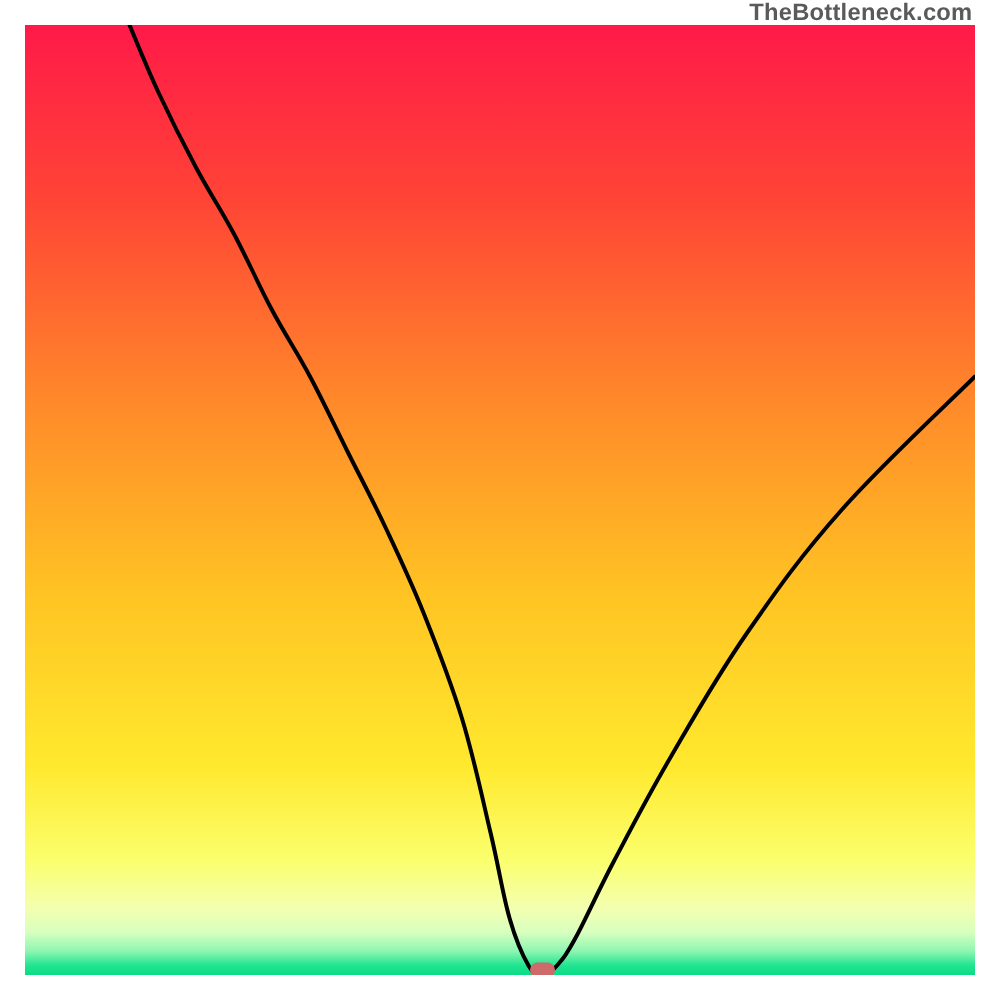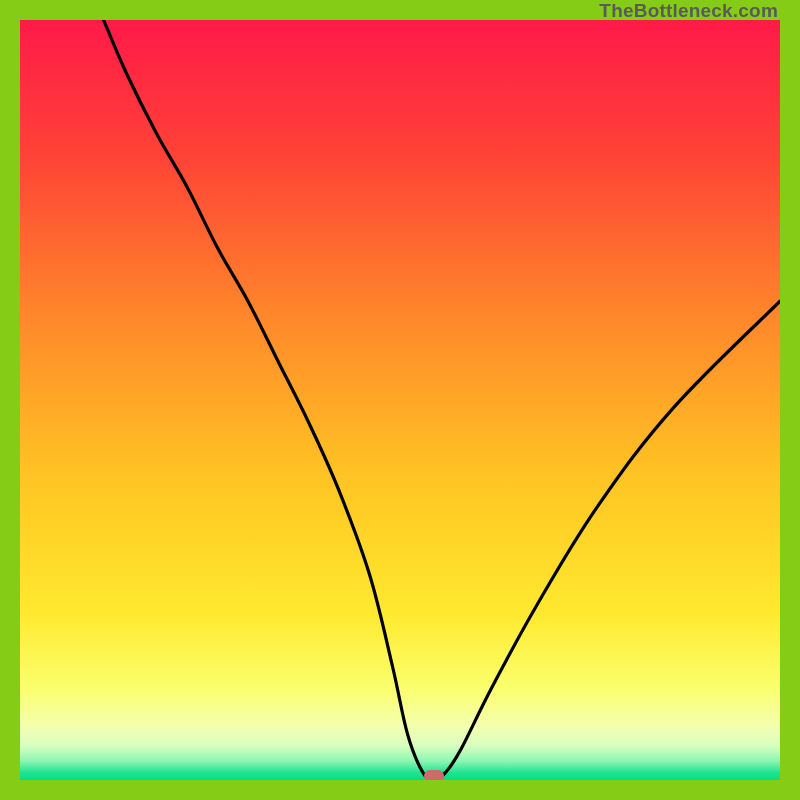--- a/index.html
+++ b/index.html
@@ -9,21 +9,21 @@
     height: 800px;
     background: #000;
     overflow: hidden;
   }
   .frame {
     position: absolute;
     left: 0;
     top: 0;
     width: 800px;
     height: 800px;
-    background: #84cc16;
+    background: #ffffff;
   }
   .plot {
     position: absolute;
     left: 20px;
     top: 20px;
     width: 760px;
     height: 760px;
     overflow: hidden;
   }
   .gradient {

